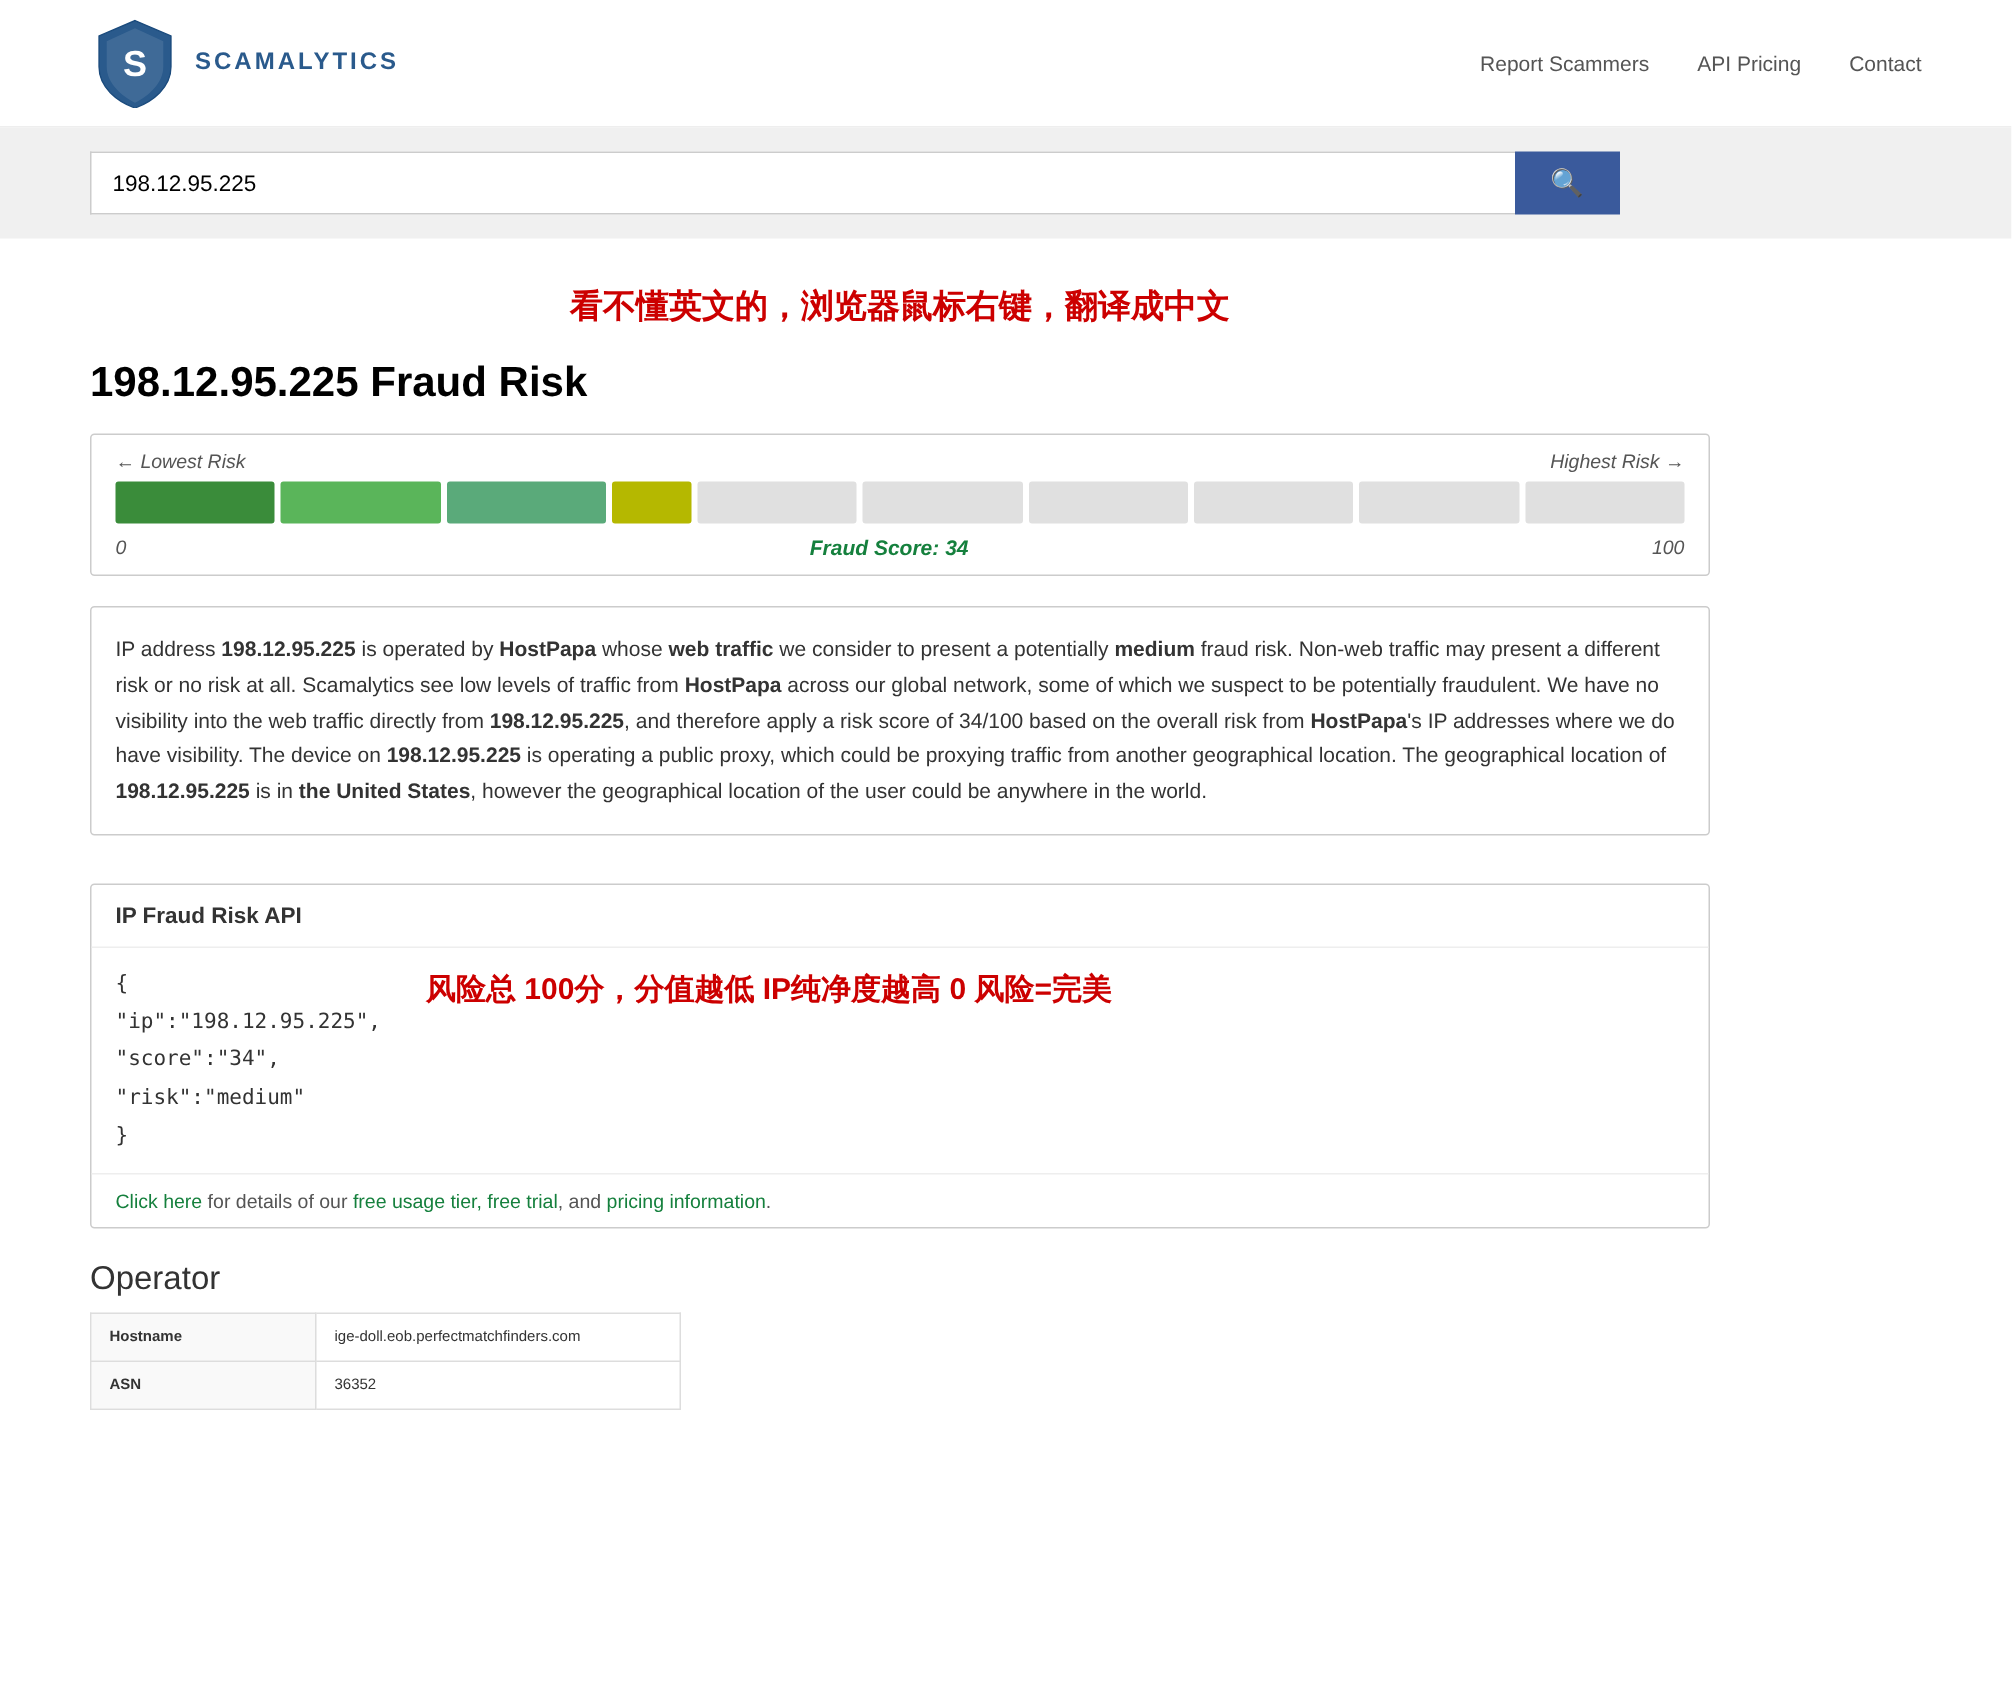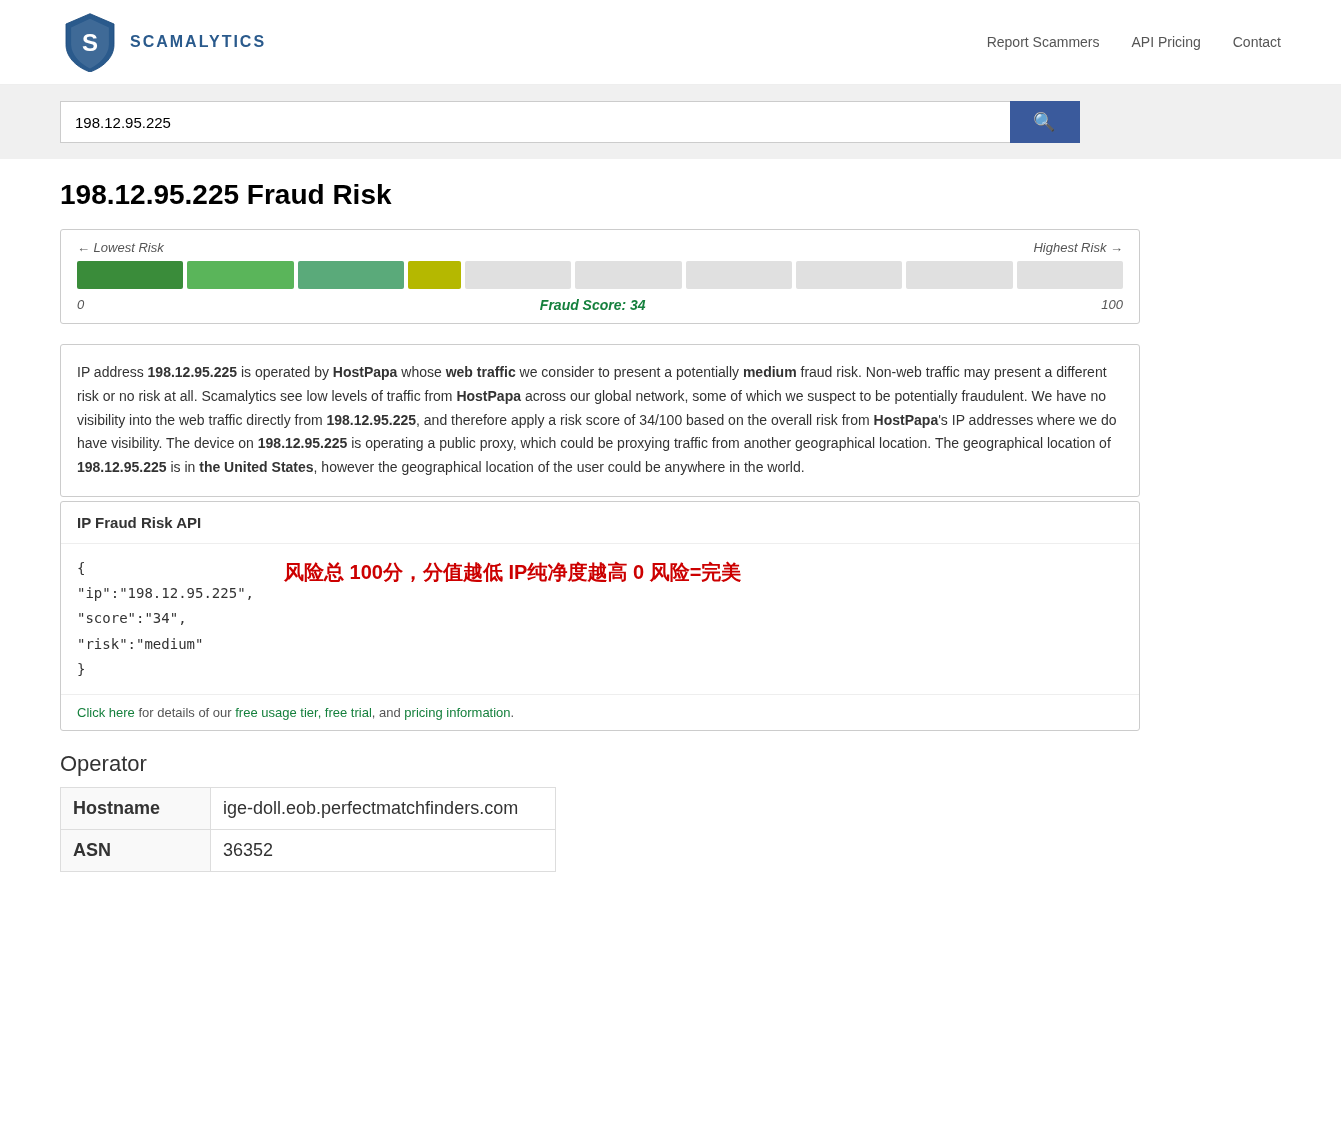--- a/index.html
+++ b/index.html
@@ -143,21 +143,21 @@
       font-weight: bold;
       font-size: 14px;
       color: #15803d;
     }
 
     
     .description-card {
       border: 1px solid #ccc;
       border-radius: 3px;
       padding: 16px;
-      margin-bottom: 4px;
+      margin-bottom: 32px;
       line-height: 1.7;
       font-size: 14px;
       color: #333;
     }
 
     
     .api-card {
       border: 1px solid #ccc;
       border-radius: 3px;
       margin-bottom: 20px;
@@ -196,23 +196,23 @@
     .api-footer a { color: #15803d; text-decoration: none; }
 
     
     .operator-title {
       font-size: 22px;
       color: #333;
       font-weight: normal;
       margin-bottom: 10px;
     }
     .operator-table {
-      width: 496px;
+      width: 394px;
       border-collapse: collapse;
-      font-size: 18px;
+      font-size: 10px;
     }
     .operator-table tr {
       border-bottom: 1px solid #ddd;
     }
     .operator-table td {
       padding: 10px 12px;
       border: 1px solid #ddd;
     }
     .operator-table td:first-child {
       font-weight: bold;
@@ -243,20 +243,21 @@
   <div class="search-row">
     <input type="text" class="search-input" value="198.12.95.225" style="">
     <button class="search-button">
       <span>🔍</span>
     </button>
   </div>
 </div>
 
 <div class="main">
 
+  <div class="chinese-notice">看不懂英文的，浏览器鼠标右键，翻译成中文</div>
 
   <h1 class="page-title">198.12.95.225 Fraud Risk</h1>
 
   <div class="risk-card">
     <div class="risk-scale-area">
       <div class="risk-labels">
         <span>← Lowest Risk</span>
         <span>Highest Risk →</span>
       </div>
       <div class="risk-bars">

